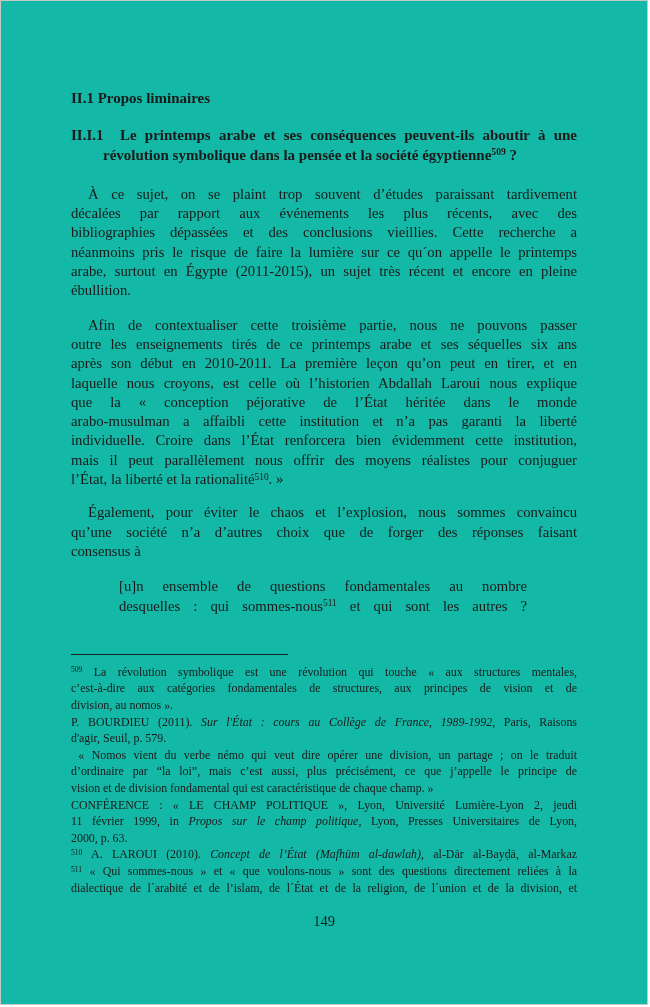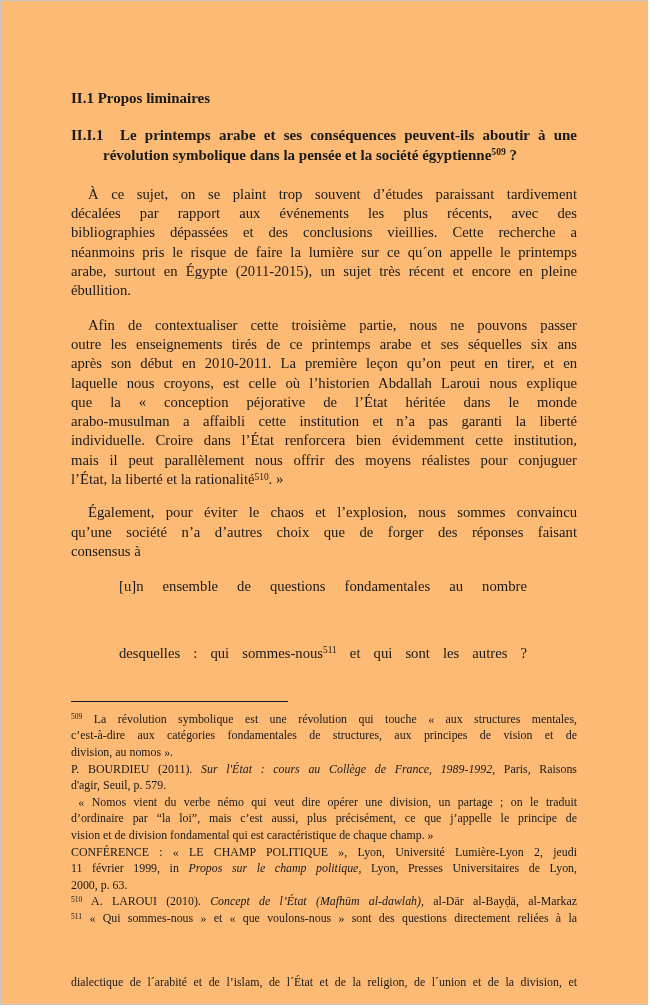--- a/index.html
+++ b/index.html
@@ -5,40 +5,40 @@
   html, body { margin: 0; padding: 0; background: #ffffff; }
   body {
     width: 650px; height: 1007px;
     font-family: "Liberation Serif", "DejaVu Serif", serif;
     color: #1a1a1a;
   }
   .page {
     position: relative;
     width: 648px; height: 1005px;
     border: 1px solid #c9c9c9;
-    background: #fdba74;
+    background: #14b8a6;
     overflow: hidden;
     box-sizing: border-box;
   }
   .content { padding: 88px 70px 0 70px; }
 
   .h1 {
     font-weight: bold;
     font-size: 15px; line-height: 19.3px;
     margin: 0;
   }
   .h2 {
     font-weight: bold;
     font-size: 15px; line-height: 19.3px;
     margin: 18px 0 0 0;
   }
 
   .line { text-align: justify; text-align-last: justify; }
   .line.last { text-align-last: left; }
-  .flush-last .line.last { text-align-last: justify; margin-top: 47px; }
+  .flush-last .line.last { text-align-last: justify; }
 
   .h2 .line.last { padding-left: 32px; }
 
   .para {
     font-size: 14.7px; line-height: 19.3px;
   }
   .para.indent .line:first-child { text-indent: 17px; }
   .p1 { margin-top: 20px; }
   .p2 { margin-top: 15px; }
   .p3 { margin-top: 14px; }

